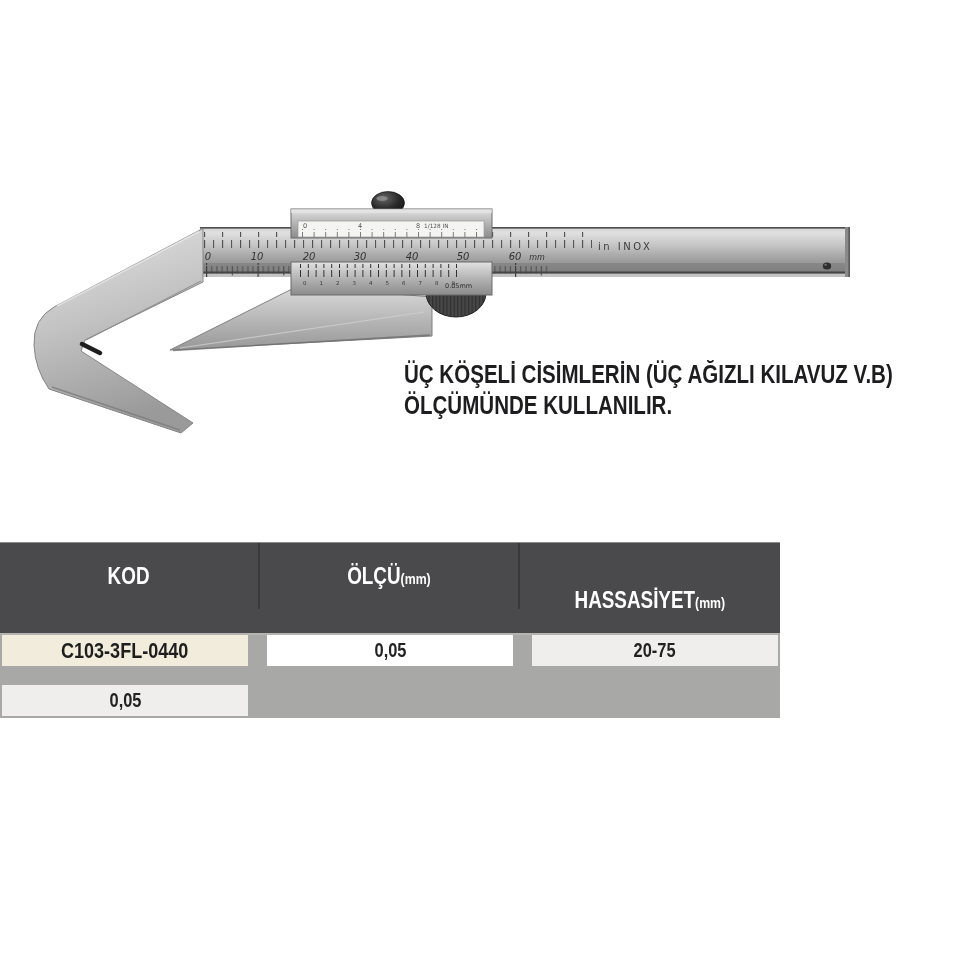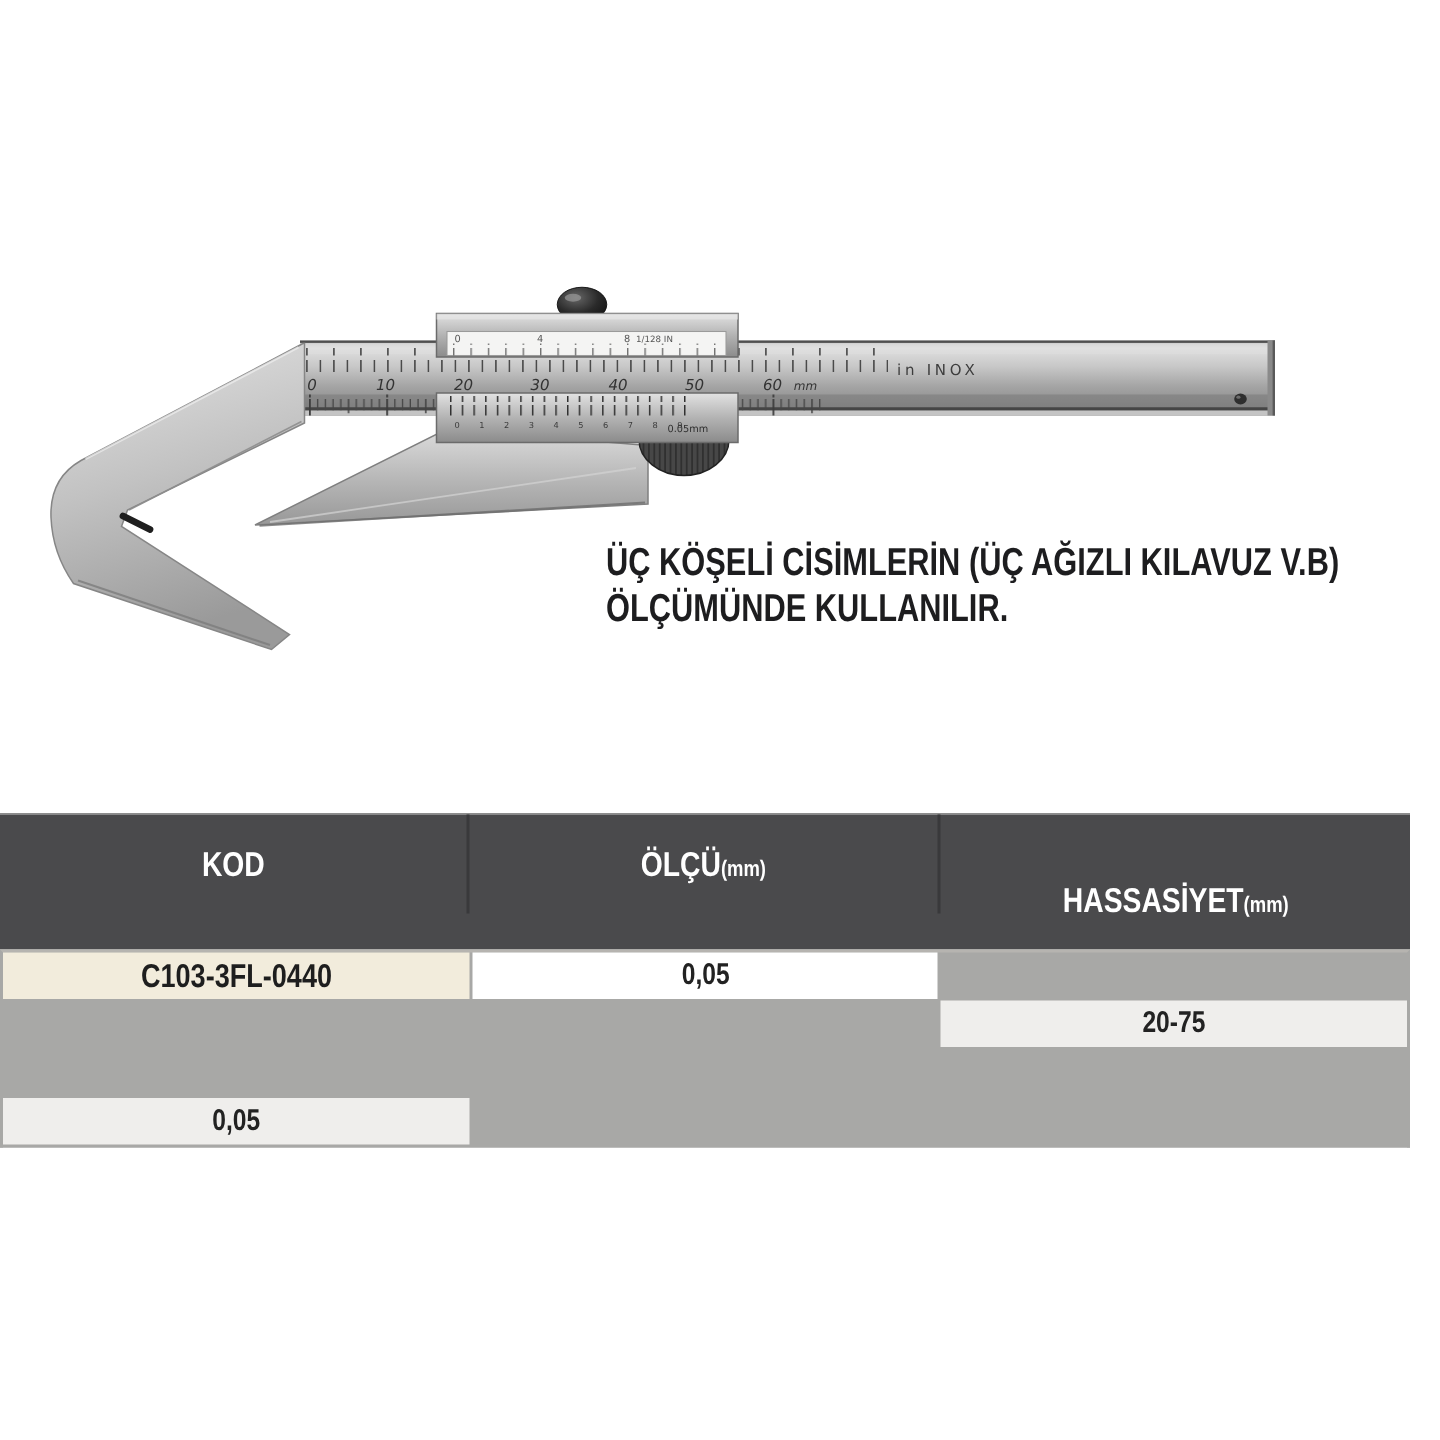--- a/index.html
+++ b/index.html
@@ -13,40 +13,40 @@
 
   
   .description{
     position:absolute;left:404px;top:359px;
     font-size:26px;font-weight:bold;line-height:31px;color:#1d1d1f;
     transform:scaleX(0.79);transform-origin:left top;
     white-space:nowrap;letter-spacing:0px;
   }
 
   
-  .spec-table{position:absolute;left:0;top:542px;width:940px;border-top:1px solid #8d8d8d;}
+  .spec-table{position:absolute;left:0;top:542px;width:780px;border-top:1px solid #8d8d8d;}
   .thead{display:grid;grid-template-columns:1fr 1fr 1fr;background:#4a4a4c;}
   .th{
     height:66px;display:flex;align-items:center;justify-content:center;
     color:#ffffff;border-right:2px solid #39393b;
   }
   .th:last-child{border-right:none;margin-top:24px;}
   .th .hlabel{font-size:23px;font-weight:bold;}
   .th .hunit{font-size:15px;font-weight:bold;}
   .th .hwrap{transform:scaleX(0.82);transform-origin:center;white-space:nowrap;display:flex;align-items:baseline;}
   .tbody{
-    display:grid;grid-template-columns:1fr 1fr 1fr;gap:2px;
+    display:grid;grid-template-columns:1fr 1fr 1fr;gap:19px;
     background:#a8a8a6;border:2px solid #a8a8a6;border-top:2px solid #b6b4b0;
   }
   .td{
     height:31px;display:flex;align-items:center;justify-content:center;
     background:#ffffff;color:#1e1e1e;
   }
   .td.kod{background:#f2ecdc;}
-  .td.alt{background:#efeeec;margin-top:32px;}
+  .td.alt{background:#efeeec;}
   .td .cwrap{transform:scaleX(0.82);transform-origin:center;white-space:nowrap;}
   .td.code-cell .cwrap{font-size:22px;font-weight:bold;}
   .td.val-cell .cwrap{font-size:20px;font-weight:bold;color:#222222;}
 </style>
 </head>
 <body>
 
 <svg id="caliper-svg" viewBox="0 0 960 520" aria-label="three point caliper">
   <defs>
     <linearGradient id="gBeam" x1="0" y1="0" x2="0" y2="1">

